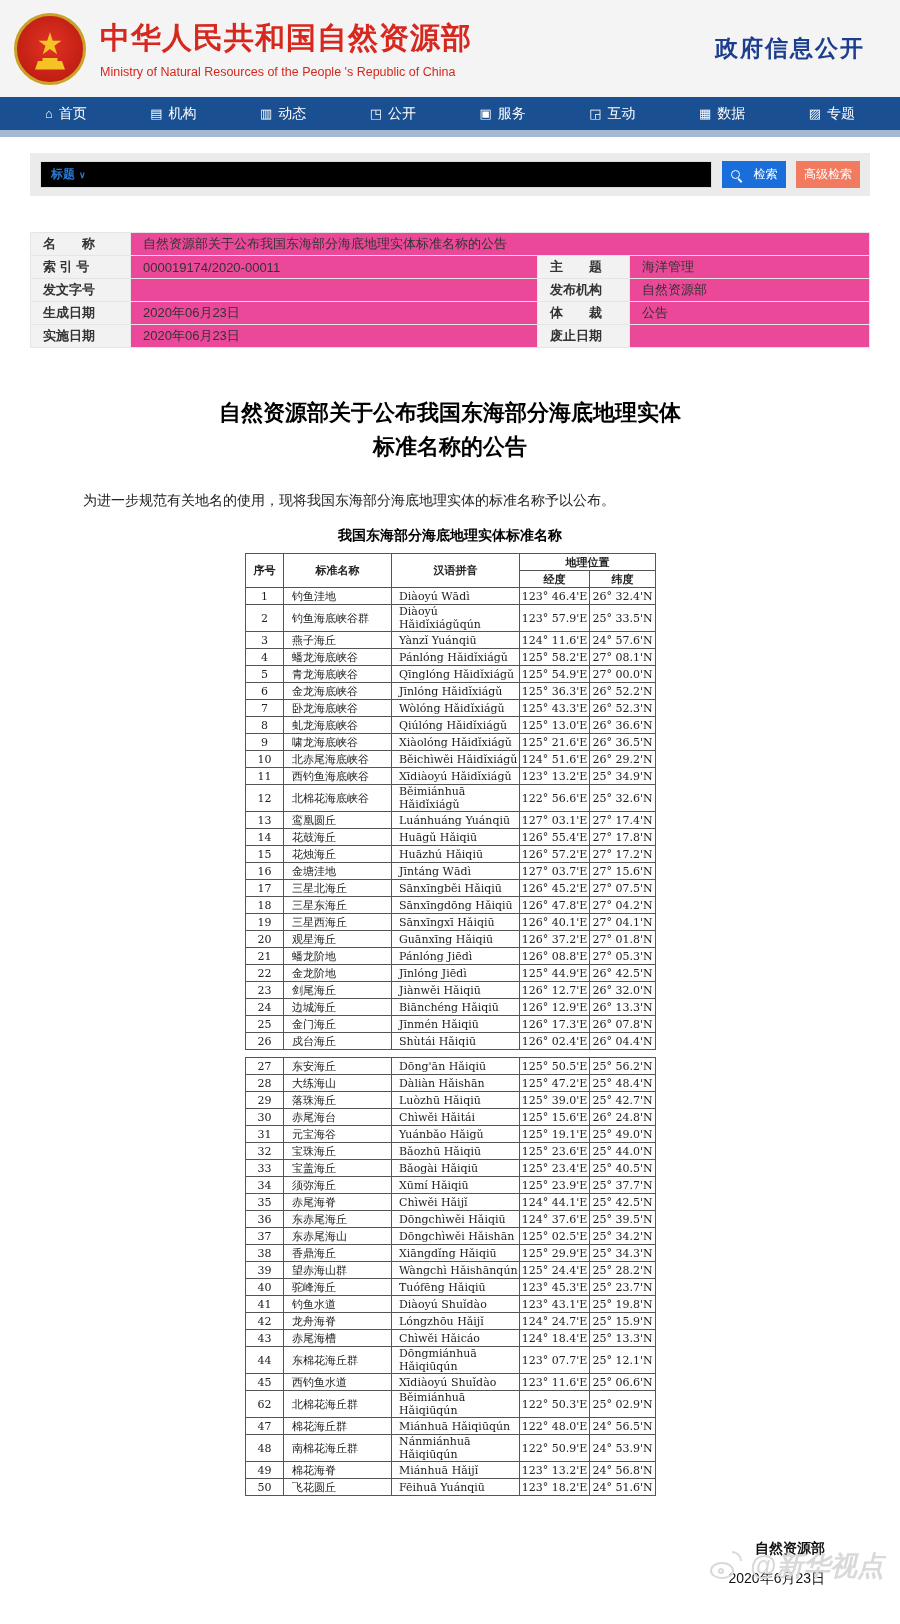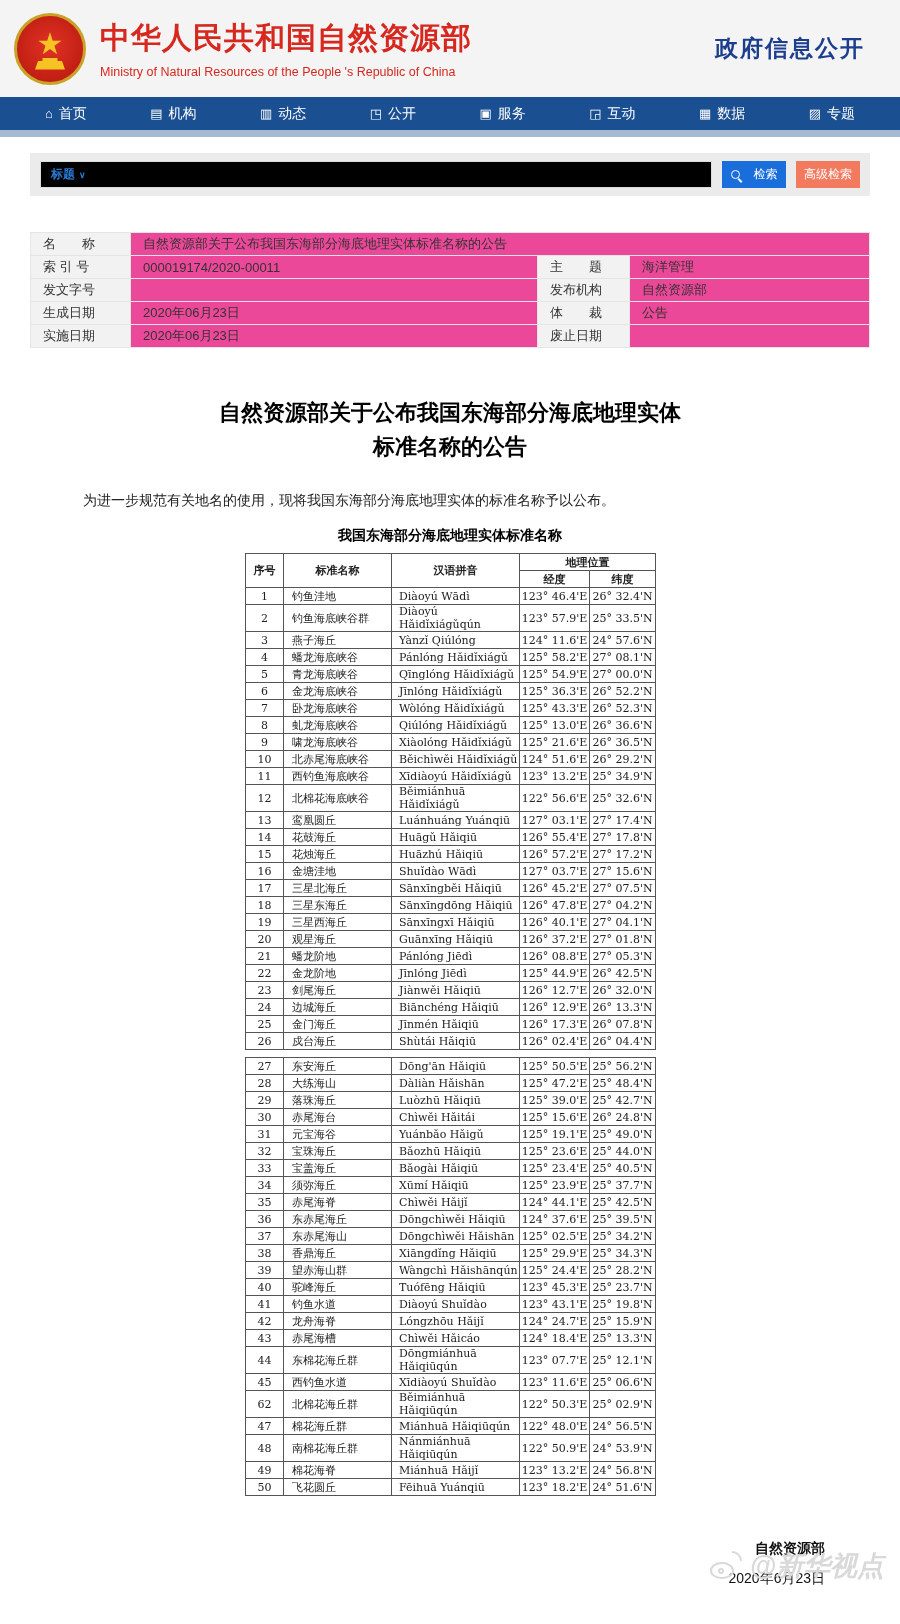--- a/index.html
+++ b/index.html
@@ -43,21 +43,21 @@
   .btn { height:27px; display:flex; align-items:center; justify-content:center; color:#fff; font-size:12px; cursor:pointer; }
   .btn-search { width:64px; background:#1a6edc; margin-left:10px; gap:14px; }
   .btn-adv { width:64px; background:#f27a5f; margin-left:10px; }
   .mag-icon { width:9px; height:9px; border:1.6px solid #fff; border-radius:50%; position:relative; }
   .mag-icon::after { content:""; position:absolute; width:1.8px; height:5px; background:#fff; left:7px; top:7px; transform:rotate(-45deg); }
 
   
   .meta-wrap { margin:36px 30px 0 30px; }
   table.meta { width:100%; border-collapse:collapse; font-size:13px; table-layout:fixed; }
   table.meta td { border:1px solid #e5e5e5; height:23px; padding:0 12px; vertical-align:middle; background:#ec4899; }
-  table.meta td.lbl { background:#f2f2f2; font-weight:normal; color:#333; white-space:pre; }
+  table.meta td.lbl { background:#f2f2f2; font-weight:bold; color:#333; white-space:pre; }
   .col-l1 { width:100px; } .col-v1 { width:auto; } .col-l2 { width:92px; } .col-v2 { width:240px; }
 
   
   .doc-title {
     margin-top:48px; text-align:center; font-size:22px; font-weight:bold; color:#000;
     line-height:1.55; white-space:pre-line; font-family:"Liberation Sans", sans-serif;
   }
   .doc-intro { margin:26px 55px 0 55px; font-size:14px; color:#222; text-indent:2em; line-height:1.5; }
   .tbl-title { margin-top:16px; text-align:center; font-size:14px; font-weight:bold; color:#000; }
 
@@ -229,21 +229,21 @@
         <tr>
           <td>2</td>
           <td>钓鱼海底峡谷群</td>
           <td>Diàoyú Hǎidǐxiágǔqún</td>
           <td>123° 57.9'E</td>
           <td>25° 33.5'N</td>
         </tr>
         <tr>
           <td>3</td>
           <td>燕子海丘</td>
-          <td>Yànzǐ Qiúlóng</td>
+          <td>Yànzǐ Yuánqiū</td>
           <td>124° 11.6'E</td>
           <td>24° 57.6'N</td>
         </tr>
         <tr>
           <td>4</td>
           <td>蟠龙海底峡谷</td>
           <td>Pánlóng Hǎidǐxiágǔ</td>
           <td>125° 58.2'E</td>
           <td>27° 08.1'N</td>
         </tr>
@@ -320,21 +320,21 @@
         <tr>
           <td>15</td>
           <td>花烛海丘</td>
           <td>Huāzhú Hǎiqiū</td>
           <td>126° 57.2'E</td>
           <td>27° 17.2'N</td>
         </tr>
         <tr>
           <td>16</td>
           <td>金塘洼地</td>
-          <td>Shuǐdào Wādì</td>
+          <td>Jīntáng Wādì</td>
           <td>127° 03.7'E</td>
           <td>27° 15.6'N</td>
         </tr>
         <tr>
           <td>17</td>
           <td>三星北海丘</td>
           <td>Sānxīngběi Hǎiqiū</td>
           <td>126° 45.2'E</td>
           <td>27° 07.5'N</td>
         </tr>

